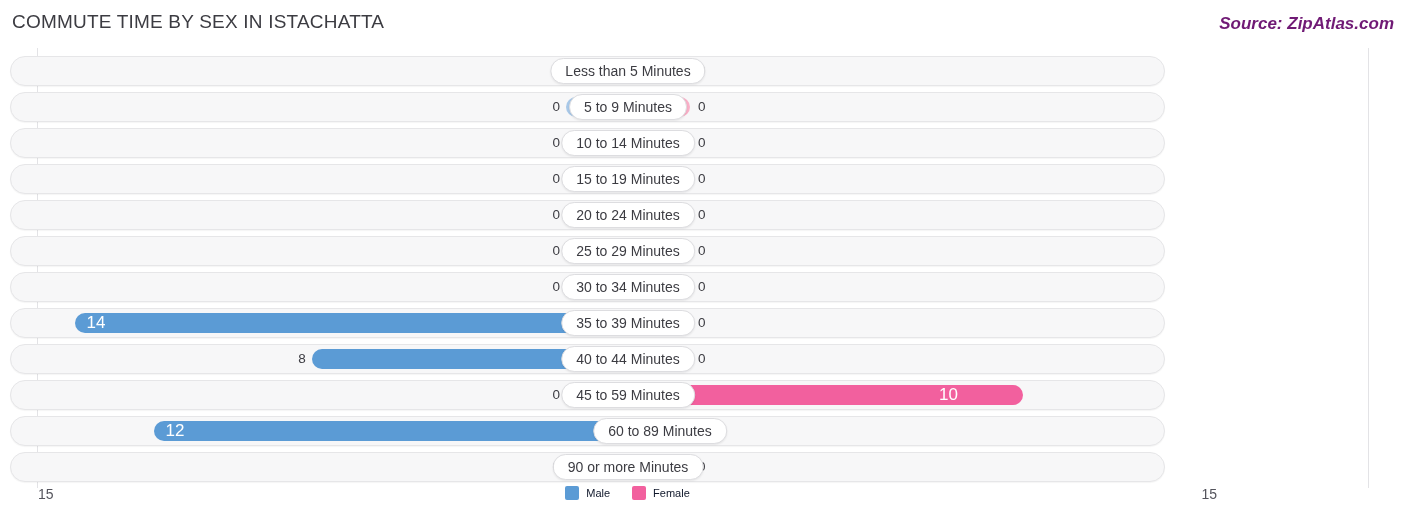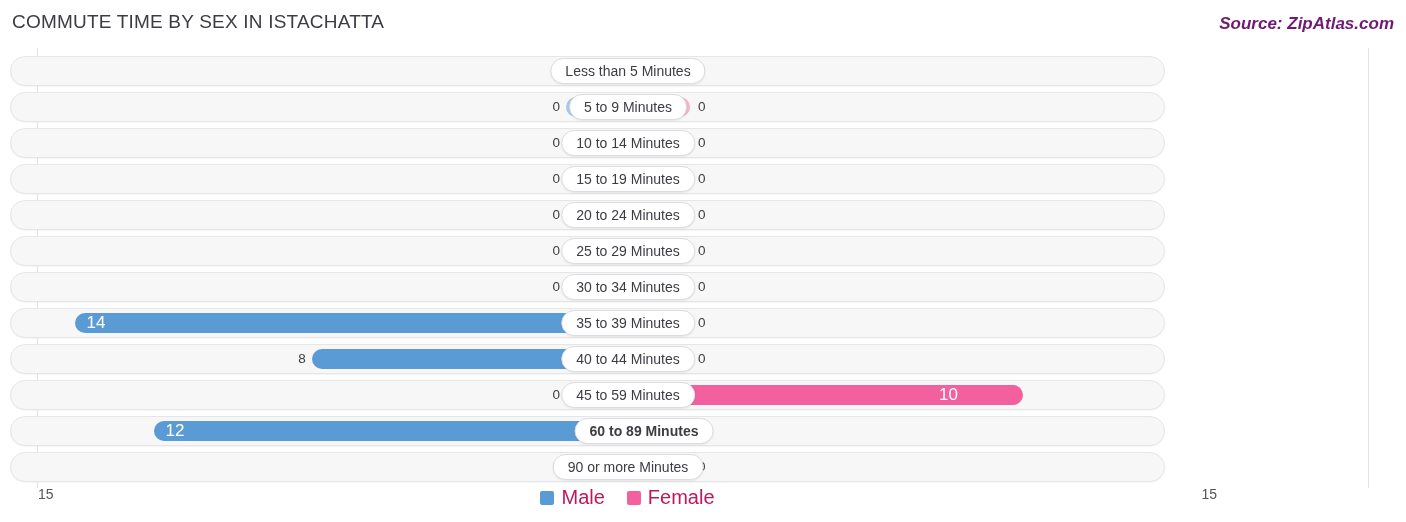--- a/index.html
+++ b/index.html
@@ -164,22 +164,22 @@
   }
   .swatch {
     width: 14px;
     height: 14px;
     border-radius: 2px;
     display: inline-block;
   }
   .swatch.male   { background: #5b9bd5; }
   .swatch.female { background: #f2609e; }
   .legend-text {
-    font-size: 20px;
-    color: #be185d;
+    font-size: 11px;
+    color: #0f172a;
   }
 </style>
 </head>
 <body>
 
 <div class="page">
 
   <div class="header">
     <div class="chart-title">COMMUTE TIME BY SEX IN ISTACHATTA</div>
     <div class="chart-source">Source: ZipAtlas.com</div>
@@ -268,21 +268,21 @@
           <div class="bar female" style="left: 628px; width: 395.333px;"></div>
           <div class="val inside" style="left: 939px; width: 18px; text-align: center;">10</div>
           <div class="pill" style="left: 628px;">45 to 59 Minutes</div>
         </div>
         <div class="row">
           <div class="track"></div>
           <div class="bar male" style="left: 153.6px; width: 474.4px;"></div>
           <div class="val inside" style="left: 165.6px;">12</div>
           <div class="bar female zero" style="left: 628px; width: 62px;"></div>
           <div class="val" style="left: 698px;">0</div>
-          <div class="pill" style="left: 644px; font-weight: bold;">60 to 89 Minutes</div>
+          <div class="pill" style="left: 660px;">60 to 89 Minutes</div>
         </div>
         <div class="row">
           <div class="track"></div>
           <div class="bar male zero" style="left: 566px; width: 62px;"></div>
           <div class="val" style="left: 544px; width: 16px; text-align: right;">0</div>
           <div class="bar female zero" style="left: 628px; width: 62px;"></div>
           <div class="val" style="left: 698px;">0</div>
           <div class="pill" style="left: 628px;">90 or more Minutes</div>
         </div>
       </div>

